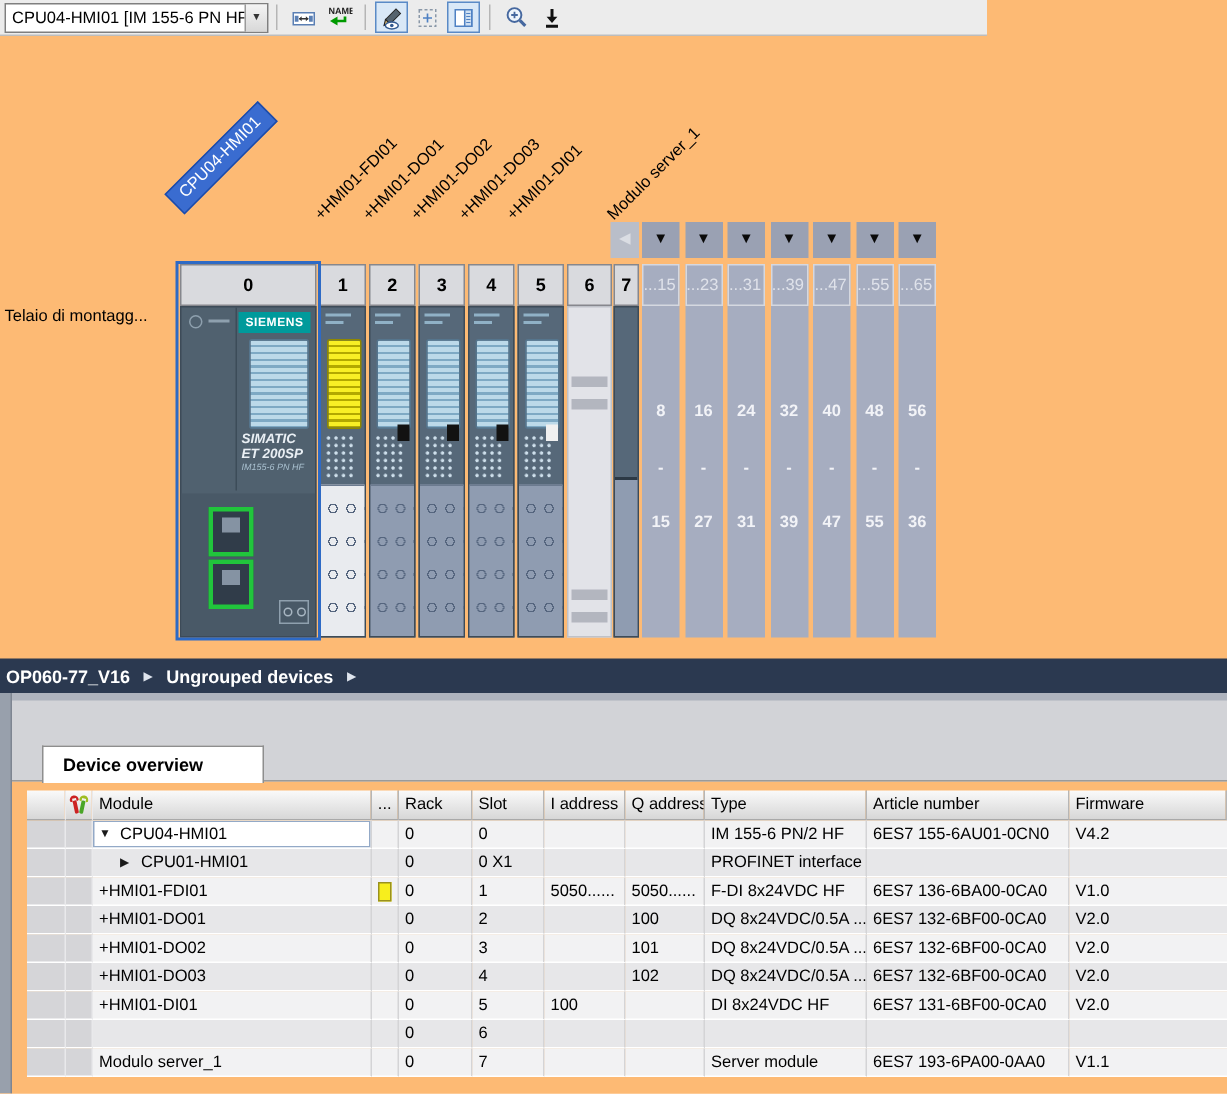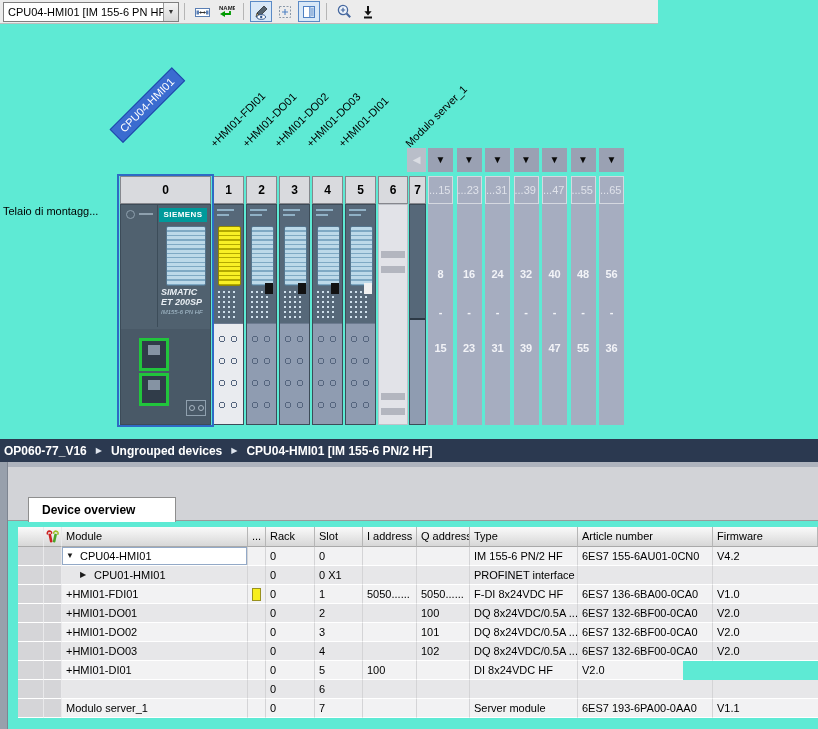--- a/index.html
+++ b/index.html
@@ -1,17 +1,17 @@
 <!DOCTYPE html>
 <html><head>
 <meta charset="utf-8">
 <style>
   * { margin:0; padding:0; box-sizing:border-box; }
   body { background:#fff; font-family:"Liberation Sans", sans-serif; }
-  .screen { position:relative; width:818px; height:729px; background:#5eead4; overflow:hidden; }
+  .screen { position:relative; width:818px; height:729px; background:#fdba74; overflow:hidden; }
 
   
   .toolbar { position:absolute; left:0; top:0; width:658px; height:24px; background:#ececec;
              border-bottom:1px solid #bdbdbd; display:flex; align-items:center; padding-left:3px; }
   .dropdown { width:176px; height:20px; background:#fff; border:1px solid #7f7f7f; display:flex; align-items:stretch; }
   .dd-text { flex:1; font-size:11px; line-height:18px; padding-left:4px; white-space:nowrap; overflow:hidden; color:#000; }
   .dd-btn { width:15px; background:linear-gradient(#f4f4f4,#d8d8d8); border-left:1px solid #9a9a9a;
             font-size:7px; color:#333; display:flex; align-items:center; justify-content:center; }
   .tsep { width:1px; height:17px; background:#b5b5b5; margin:0 5px; }
   .tbtn { width:22px; height:21px; display:flex; align-items:center; justify-content:center; margin:0 1px; border:1px solid transparent; }
@@ -302,21 +302,21 @@
       <span class="ext-mid">-</span>
       <span class="ext-bot">15</span>
     </div>
   </div>
       <div class="ext-col" style="left: 456.5px;">
     <div class="ext-arrow">▼</div>
     <div class="ext-head">...23</div>
     <div class="ext-body">
       <span class="ext-top">16</span>
       <span class="ext-mid">-</span>
-      <span class="ext-bot">23</span>
+      <span class="ext-bot">27</span>
     </div>
   </div>
       <div class="ext-col" style="left: 485px;">
     <div class="ext-arrow">▼</div>
     <div class="ext-head">...31</div>
     <div class="ext-body">
       <span class="ext-top">24</span>
       <span class="ext-mid">-</span>
       <span class="ext-bot">31</span>
     </div>
@@ -357,21 +357,20 @@
       <span class="ext-bot">36</span>
     </div>
   </div>
     </div>
 
   <div class="breadcrumb">
     <span>OP060-77_V16</span>
     <span class="bc-sep">▶</span>
     <span>Ungrouped devices</span>
     <span class="bc-sep">▶</span>
-    <span>CPU04-HMI01 [IM 155-6 PN/2 HF]</span>
   </div>
 
   <div class="band"></div>
   <div class="band-top"></div>
   <div class="tab">Device overview</div>
   <div class="gutter"></div>
 
   <div class="table">
     <div class="trow thead">
       <div class="cell c-rowhdr"></div>
@@ -502,20 +501,21 @@
     <div class="cell c-module" style="padding-left: 4px;">
 
       <span class="mod-text">+HMI01-DI01</span>
     </div>
     <div class="cell c-dots"></div>
     <div class="cell c-rack">0</div>
     <div class="cell c-slot">5</div>
     <div class="cell c-i_address">100</div>
     <div class="cell c-q_address"></div>
     <div class="cell c-type">DI 8x24VDC HF</div>
+    <div class="cell c-article">6ES7 131-6BF00-0CA0</div>
     <div class="cell c-firmware">V2.0</div>
   </div>
         <div class="trow alt">
     <div class="cell c-rowhdr"></div>
     <div class="cell c-icon"></div>
     <div class="cell c-module" style="padding-left: 4px;">
 
       <span class="mod-text"></span>
     </div>
     <div class="cell c-dots"></div>

